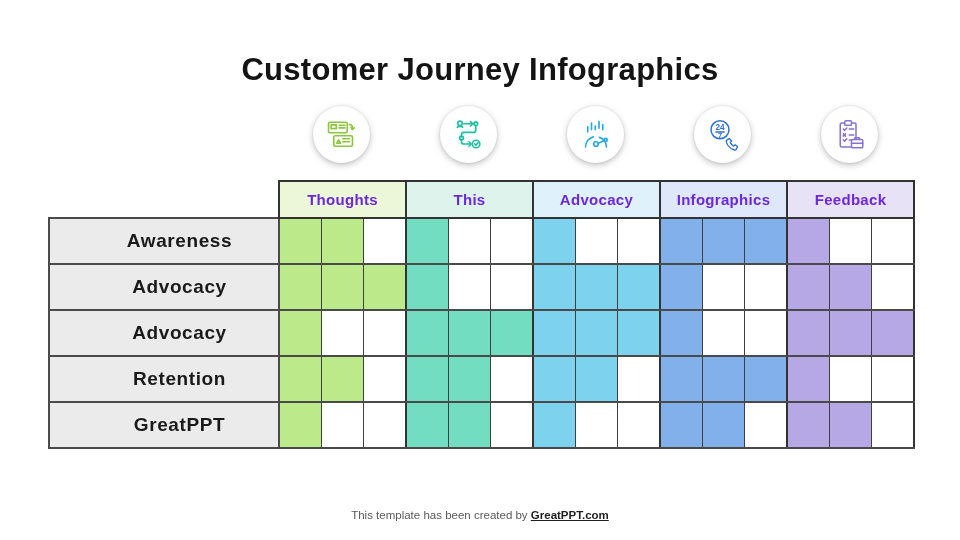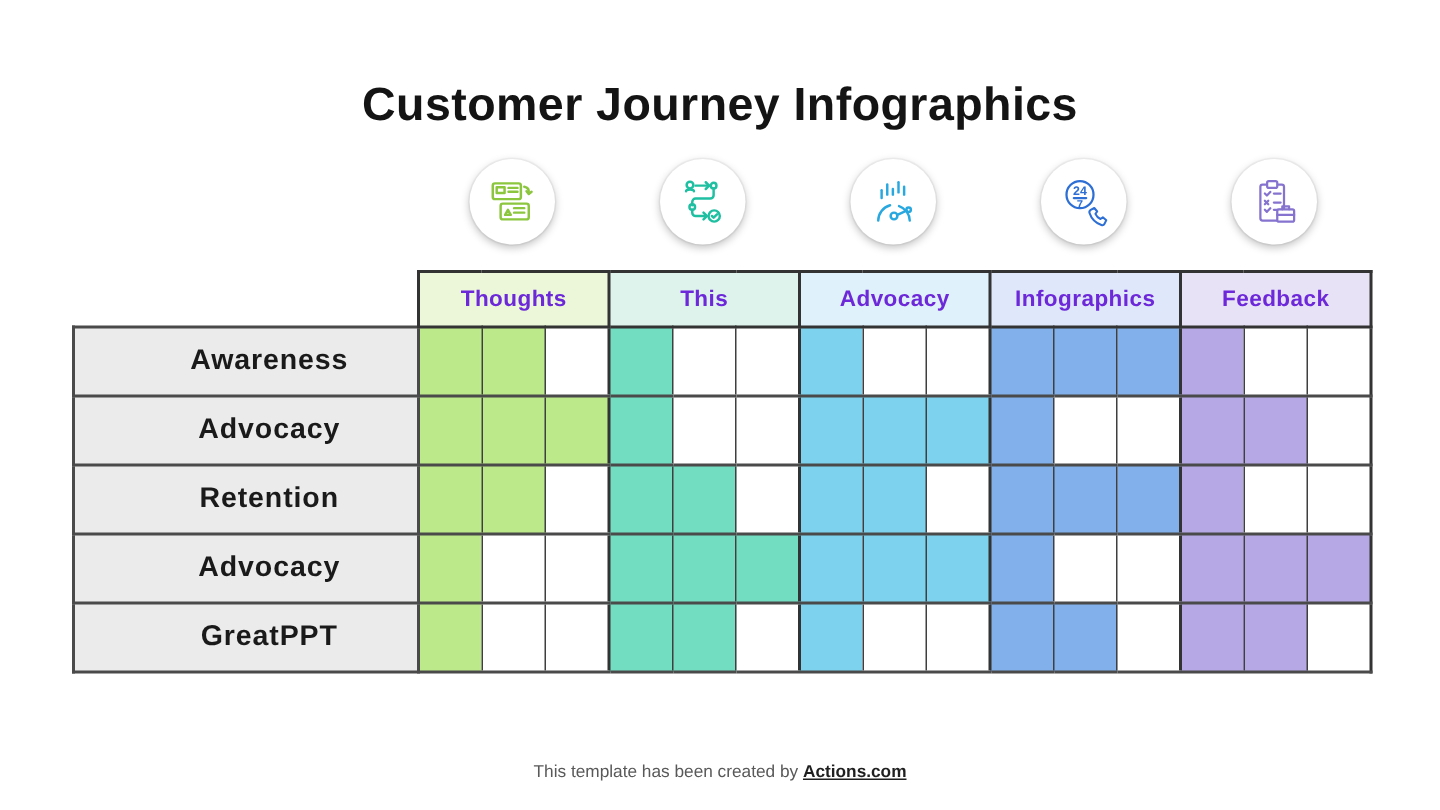--- a/index.html
+++ b/index.html
@@ -196,54 +196,54 @@
         <td class="cell" style="background: rgb(125, 210, 238);"></td>
         <td class="cell" style="background: rgb(125, 210, 238);"></td>
         <td class="cell group-start" style="background: rgb(130, 176, 234);"></td>
         <td class="cell"></td>
         <td class="cell"></td>
         <td class="cell group-start" style="background: rgb(182, 168, 229);"></td>
         <td class="cell" style="background: rgb(182, 168, 229);"></td>
         <td class="cell"></td>
       </tr>
       <tr>
+        <td class="row-label">Advocacy</td>
+        <td class="cell group-start" style="background: rgb(188, 233, 138);"></td>
+        <td class="cell"></td>
+        <td class="cell"></td>
+        <td class="cell group-start" style="background: rgb(115, 221, 193);"></td>
+        <td class="cell" style="background: rgb(115, 221, 193);"></td>
+        <td class="cell" style="background: rgb(115, 221, 193);"></td>
+        <td class="cell group-start" style="background: rgb(125, 210, 238);"></td>
+        <td class="cell" style="background: rgb(125, 210, 238);"></td>
+        <td class="cell" style="background: rgb(125, 210, 238);"></td>
+        <td class="cell group-start" style="background: rgb(130, 176, 234);"></td>
+        <td class="cell"></td>
+        <td class="cell"></td>
+        <td class="cell group-start" style="background: rgb(182, 168, 229);"></td>
+        <td class="cell" style="background: rgb(182, 168, 229);"></td>
+        <td class="cell" style="background: rgb(182, 168, 229);"></td>
+      </tr>
+      <tr>
         <td class="row-label">Retention</td>
         <td class="cell group-start" style="background: rgb(188, 233, 138);"></td>
         <td class="cell" style="background: rgb(188, 233, 138);"></td>
         <td class="cell"></td>
         <td class="cell group-start" style="background: rgb(115, 221, 193);"></td>
         <td class="cell" style="background: rgb(115, 221, 193);"></td>
         <td class="cell"></td>
         <td class="cell group-start" style="background: rgb(125, 210, 238);"></td>
         <td class="cell" style="background: rgb(125, 210, 238);"></td>
         <td class="cell"></td>
         <td class="cell group-start" style="background: rgb(130, 176, 234);"></td>
         <td class="cell" style="background: rgb(130, 176, 234);"></td>
         <td class="cell" style="background: rgb(130, 176, 234);"></td>
         <td class="cell group-start" style="background: rgb(182, 168, 229);"></td>
         <td class="cell"></td>
         <td class="cell"></td>
-      </tr>
-      <tr>
-        <td class="row-label">Advocacy</td>
-        <td class="cell group-start" style="background: rgb(188, 233, 138);"></td>
-        <td class="cell"></td>
-        <td class="cell"></td>
-        <td class="cell group-start" style="background: rgb(115, 221, 193);"></td>
-        <td class="cell" style="background: rgb(115, 221, 193);"></td>
-        <td class="cell" style="background: rgb(115, 221, 193);"></td>
-        <td class="cell group-start" style="background: rgb(125, 210, 238);"></td>
-        <td class="cell" style="background: rgb(125, 210, 238);"></td>
-        <td class="cell" style="background: rgb(125, 210, 238);"></td>
-        <td class="cell group-start" style="background: rgb(130, 176, 234);"></td>
-        <td class="cell"></td>
-        <td class="cell"></td>
-        <td class="cell group-start" style="background: rgb(182, 168, 229);"></td>
-        <td class="cell" style="background: rgb(182, 168, 229);"></td>
-        <td class="cell" style="background: rgb(182, 168, 229);"></td>
       </tr>
       <tr>
         <td class="row-label">GreatPPT</td>
         <td class="cell group-start" style="background: rgb(188, 233, 138);"></td>
         <td class="cell"></td>
         <td class="cell"></td>
         <td class="cell group-start" style="background: rgb(115, 221, 193);"></td>
         <td class="cell" style="background: rgb(115, 221, 193);"></td>
         <td class="cell"></td>
         <td class="cell group-start" style="background: rgb(125, 210, 238);"></td>
@@ -253,14 +253,14 @@
         <td class="cell" style="background: rgb(130, 176, 234);"></td>
         <td class="cell"></td>
         <td class="cell group-start" style="background: rgb(182, 168, 229);"></td>
         <td class="cell" style="background: rgb(182, 168, 229);"></td>
         <td class="cell"></td>
       </tr>
     </tbody>
 </table>
 
 <div class="footer">
-  <span>This template has been created by </span><span class="link">Actions.com</span>
+  <span>This template has been created by </span><span class="link">GreatPPT.com</span>
 </div>
 
 </body></html>

